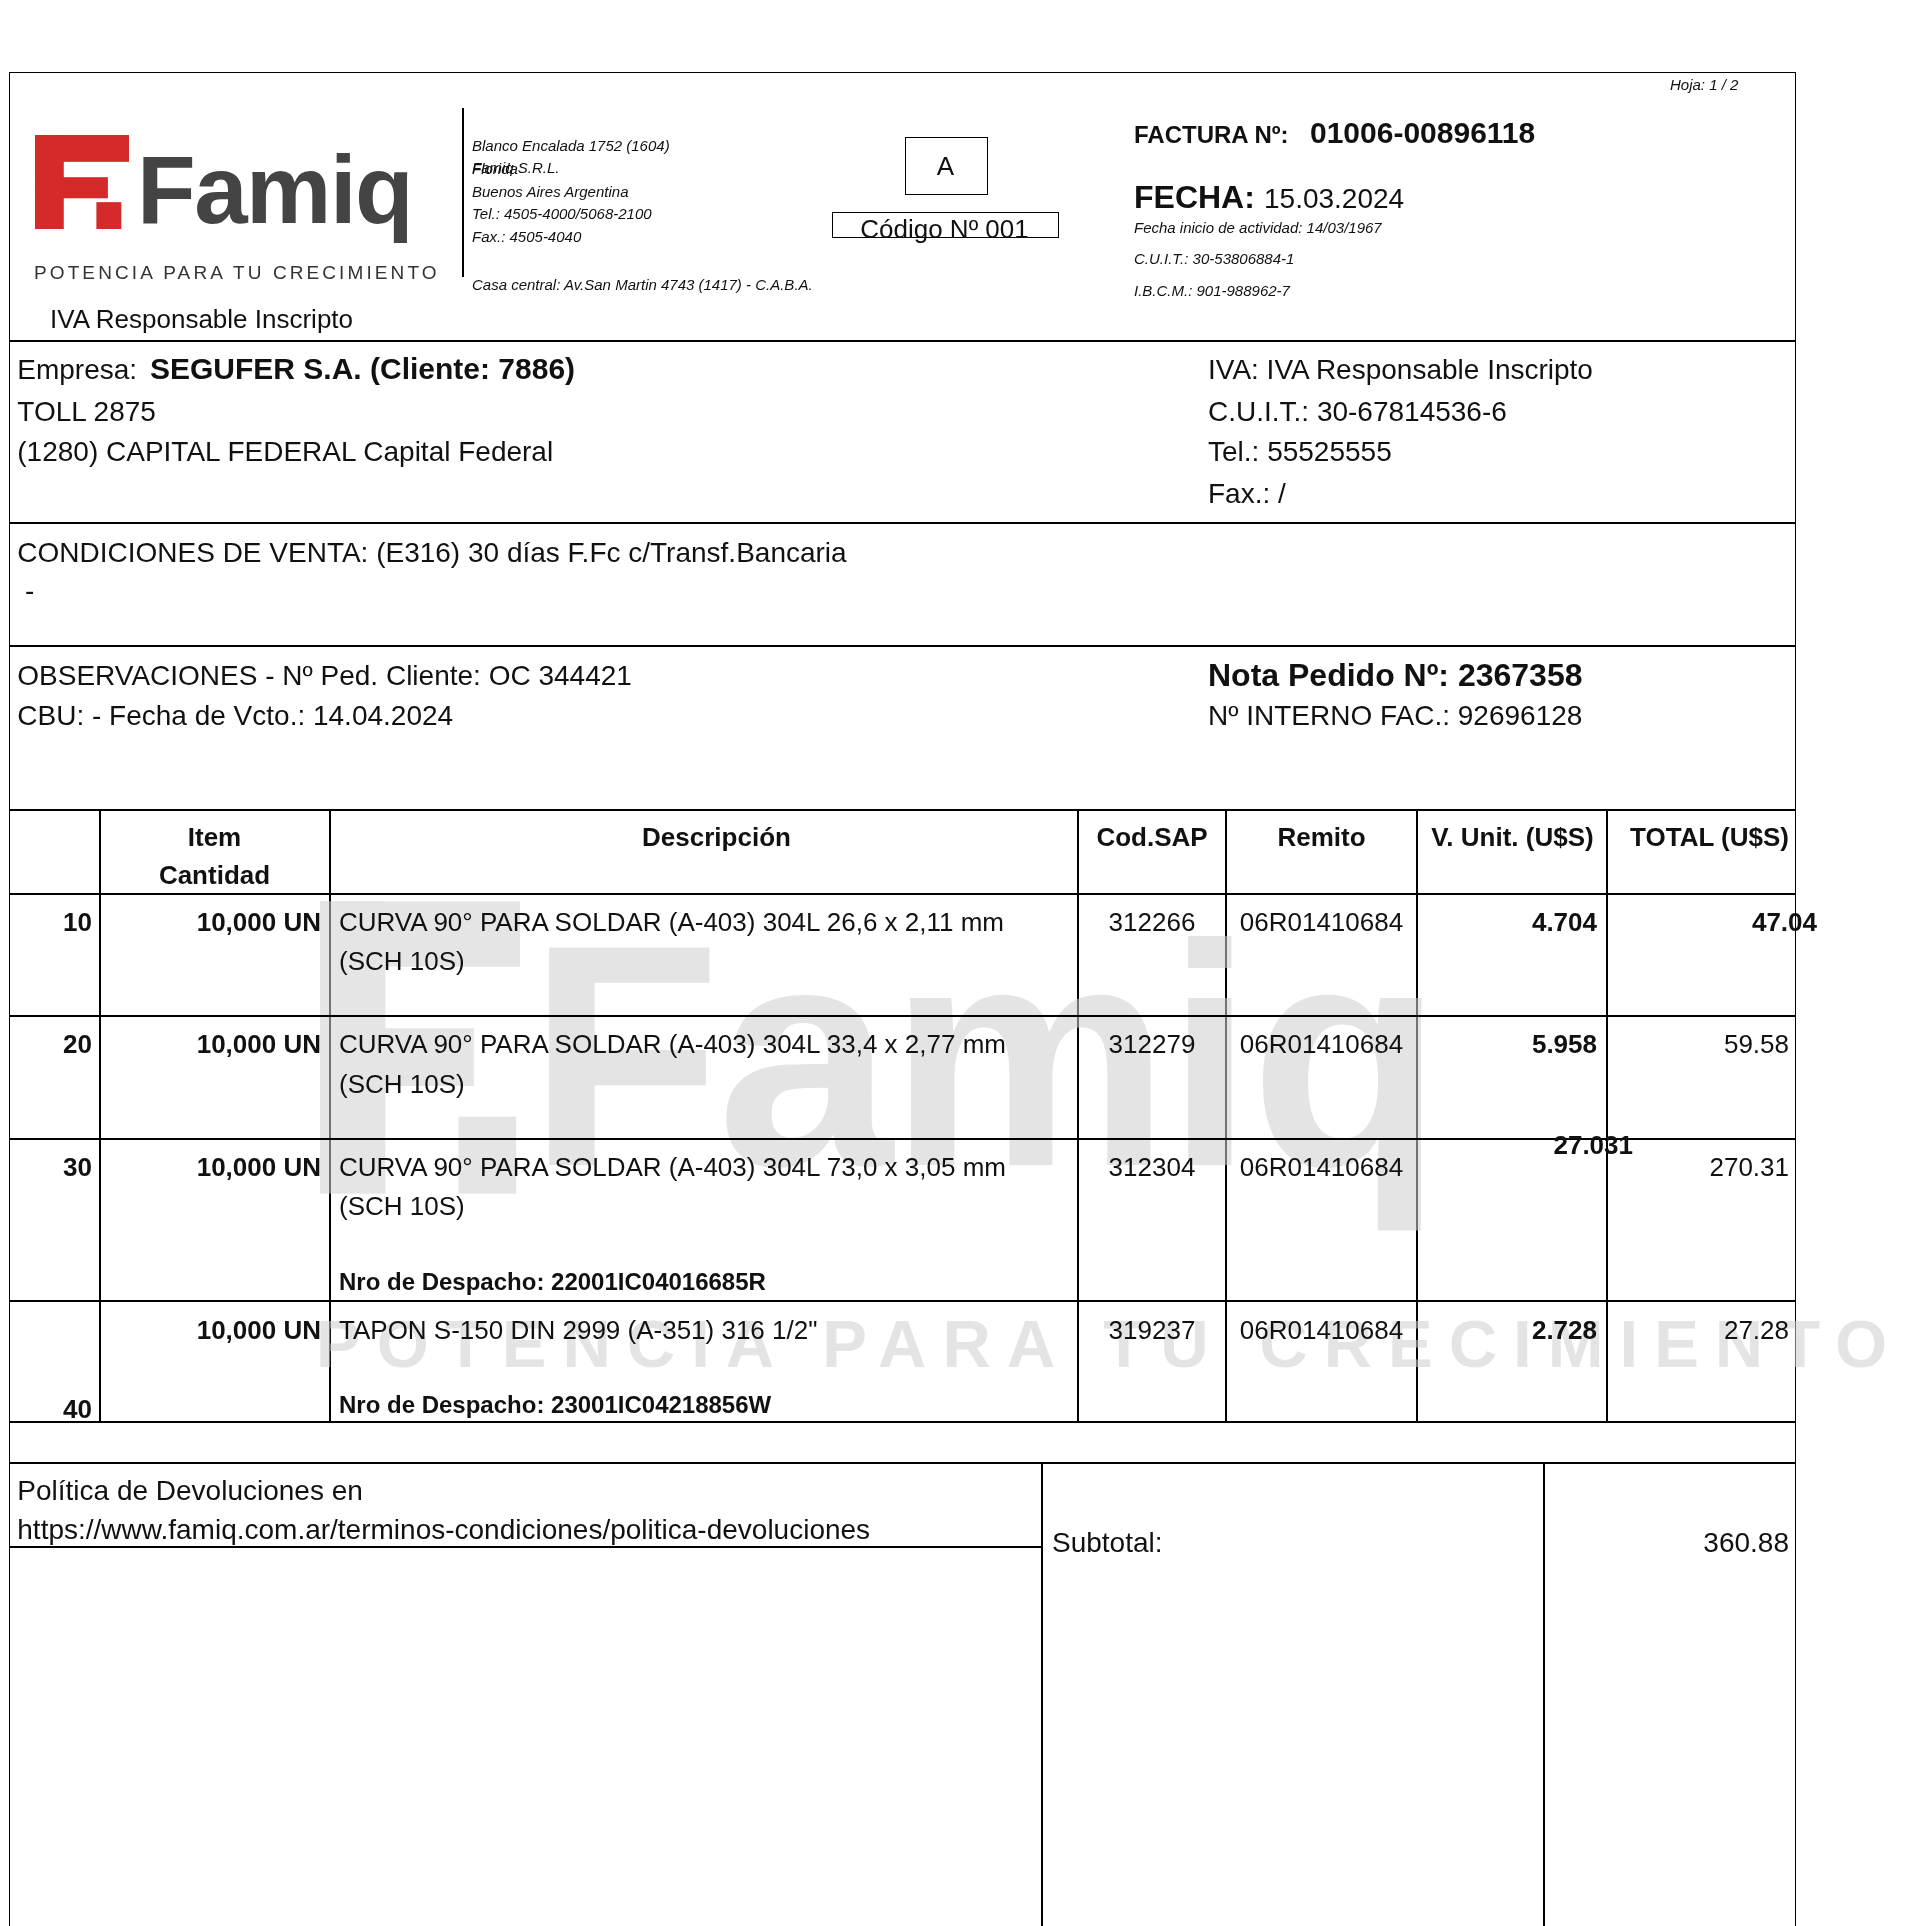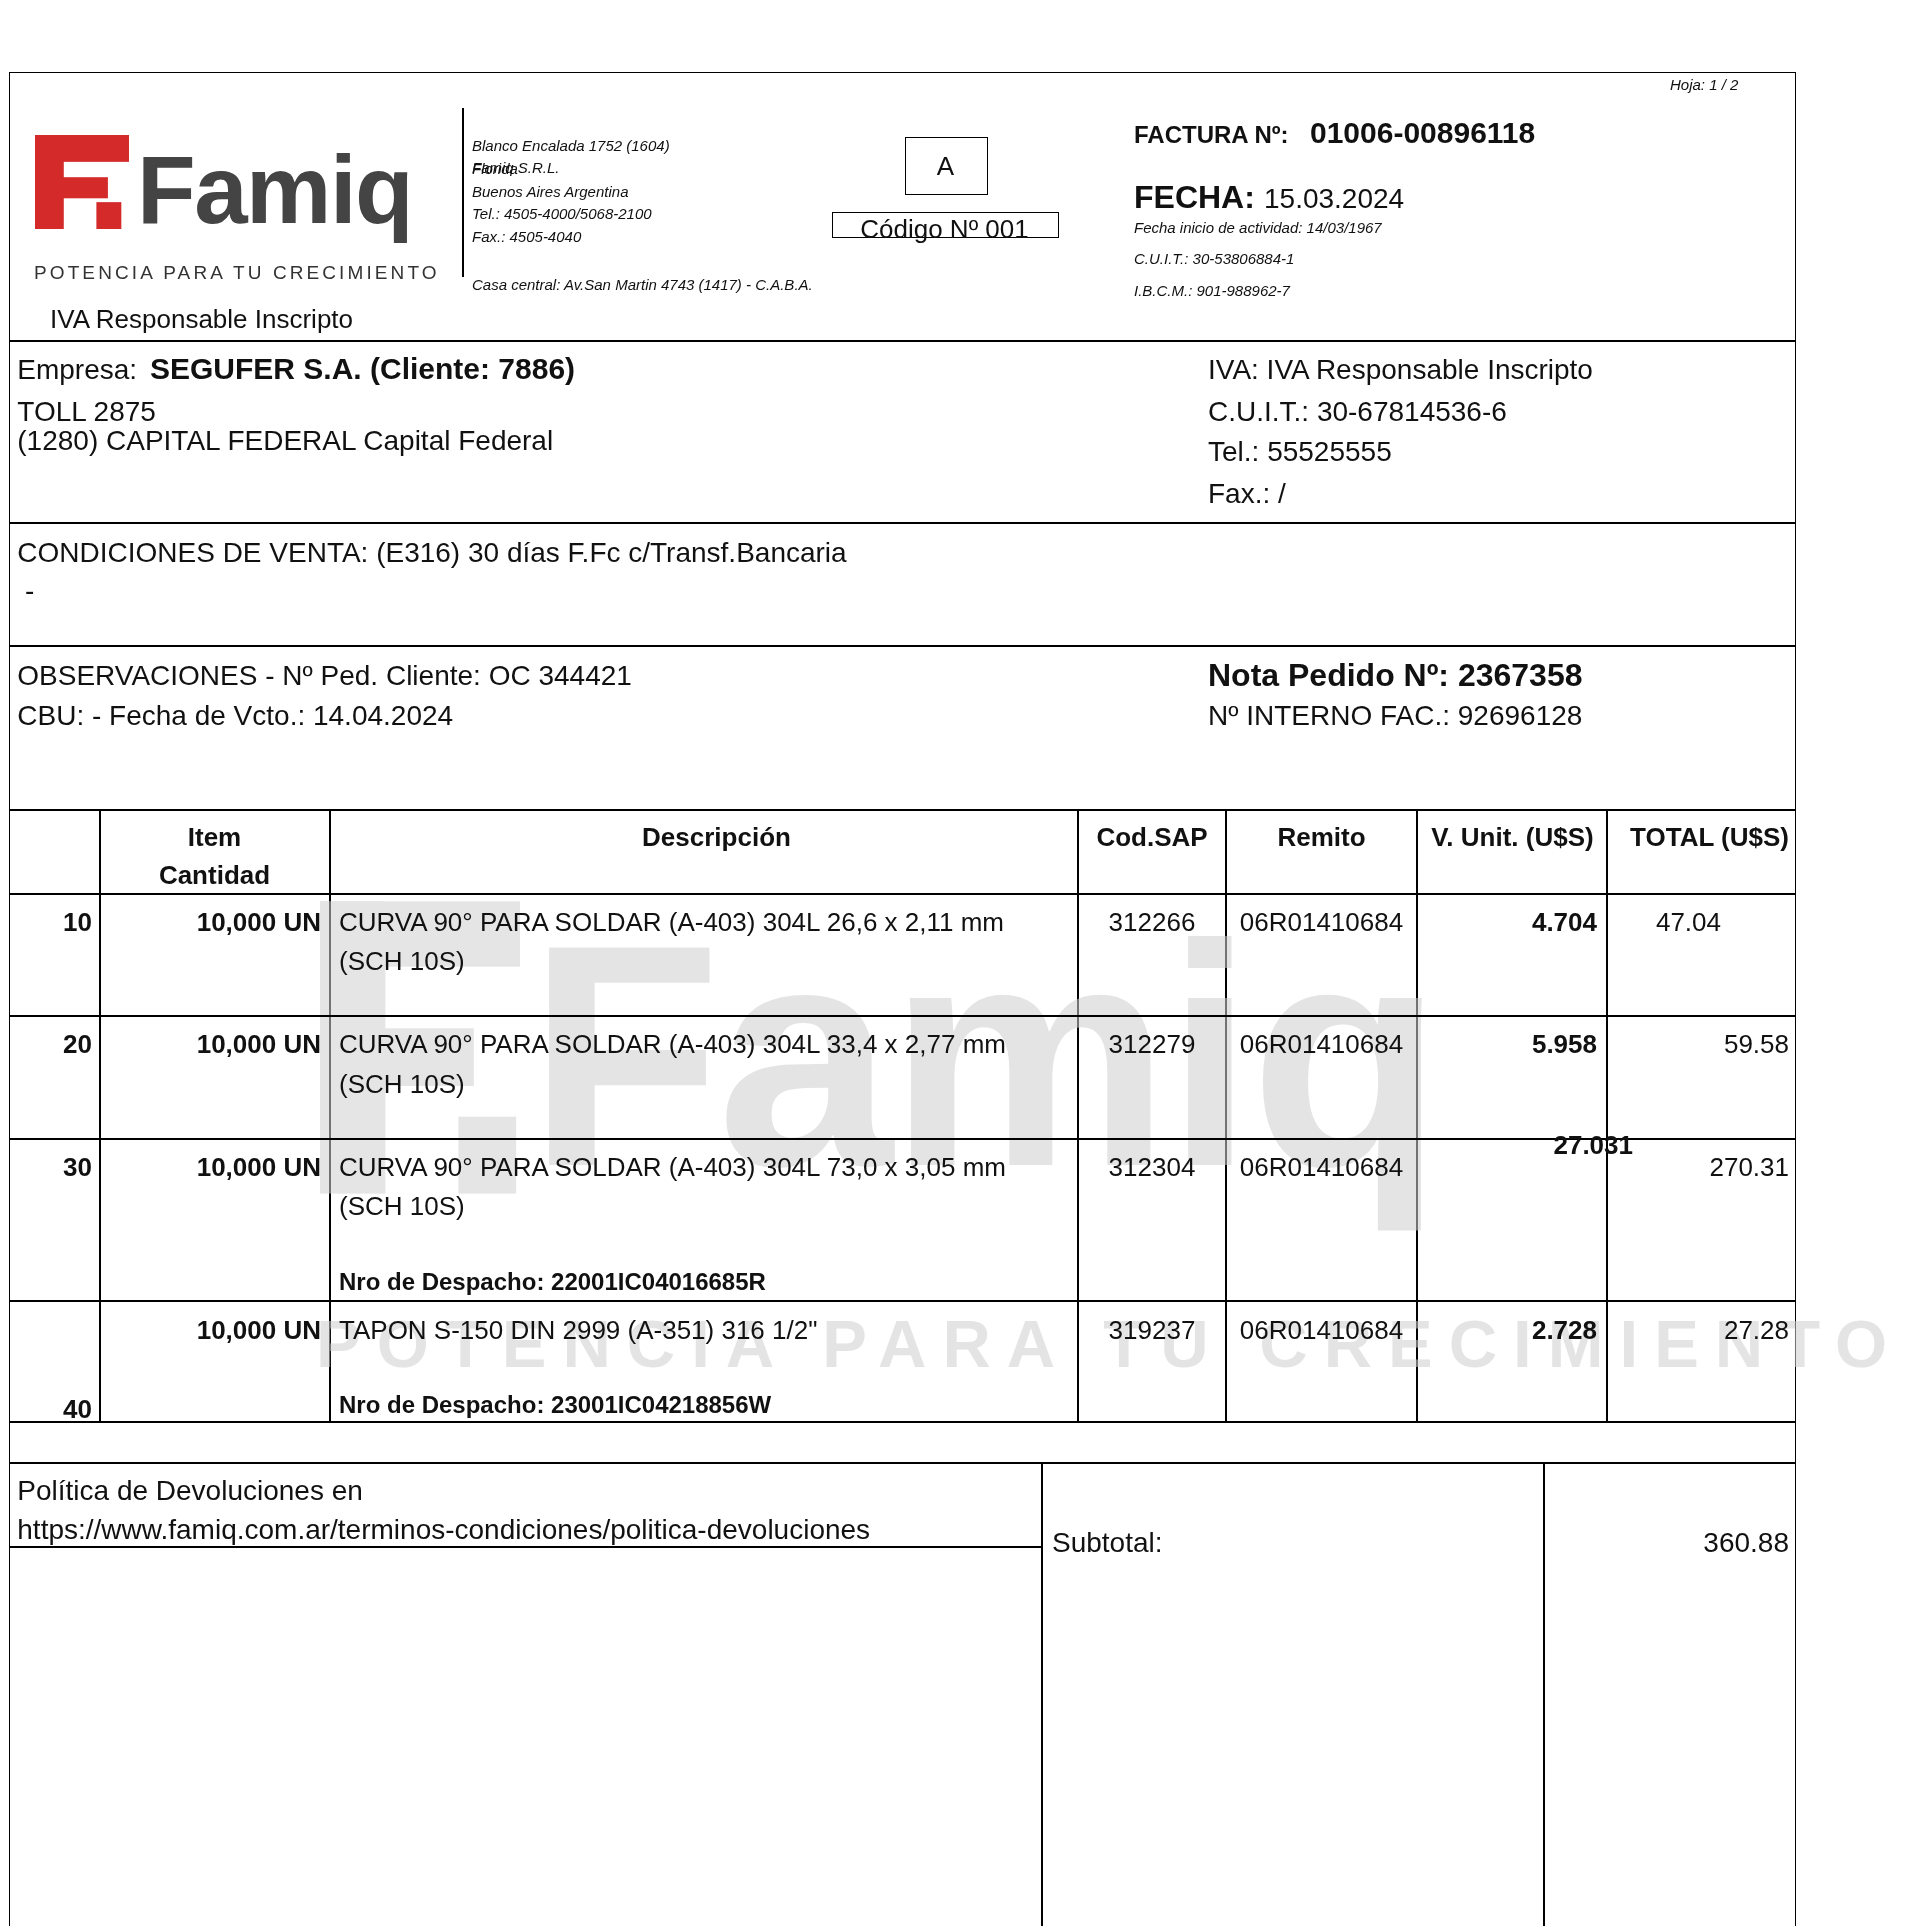--- a/index.html
+++ b/index.html
@@ -67,21 +67,21 @@
   <div class="t f60" style="left:1134px;top:251px;">C.U.I.T.: 30-53806884-1</div>
   <div class="t f60" style="left:1134px;top:283px;">I.B.C.M.: 901-988962-7</div>
 </div>
 
 <div class="hline" style="left:8.5px;top:340px;width:1787px;"></div>
 
 <div>
   <div class="t f72" style="left:17.3px;top:356px;">Empresa:</div>
   <div class="t f72 b" style="left:150px;top:354px;font-size:30px;">SEGUFER S.A. (Cliente: 7886)</div>
   <div class="t f72" style="left:17.3px;top:398px;">TOLL 2875</div>
-  <div class="t f72" style="left:17.3px;top:427px;">(1280) CAPITAL FEDERAL Capital Federal</div>
+  <div class="t f72" style="left:17.3px;top:438px;">(1280) CAPITAL FEDERAL Capital Federal</div>
   <div class="t f72" style="left:1208px;top:356px;">IVA: IVA Responsable Inscripto</div>
   <div class="t f72" style="left:1208px;top:398px;">C.U.I.T.: 30-67814536-6</div>
   <div class="t f72" style="left:1208px;top:438px;">Tel.: 55525555</div>
   <div class="t f72" style="left:1208px;top:480px;">Fax.: /</div>
 </div>
 
 <div class="hline" style="left:8.5px;top:522px;width:1787px;"></div>
 
 <div class="t f72" style="left:17.3px;top:539px;">CONDICIONES DE VENTA: (E316) 30 días F.Fc c/Transf.Bancaria</div>
 <div class="t f72" style="left:25px;top:577px;">-</div>
@@ -129,21 +129,21 @@
   </div>
 
   <div>
     <div class="t b f68 r" style="left:23px;top:909px;width:69px;">10</div>
     <div class="t b f68 r" style="left:101px;top:909px;width:220px;">10,000 UN</div>
     <div class="t f68" style="left:339px;top:909px;">CURVA 90° PARA SOLDAR (A-403) 304L  26,6 x 2,11 mm</div>
     <div class="t f68" style="left:339px;top:948px;">(SCH 10S)</div>
     <div class="t f68 c" style="left:1079px;top:909px;width:146px;">312266</div>
     <div class="t f68 c" style="left:1227px;top:909px;width:189px;">06R01410684</div>
     <div class="t b f68 r" style="left:1418px;top:909px;width:179px;">4.704</div>
-    <div class="t f68 r" style="left:1540px;top:909px;width:181px;">47.04</div>
+    <div class="t f68 r" style="left:1636px;top:909px;width:181px;font-weight:bold;">47.04</div>
   </div>
   <div class="hline" style="left:8.5px;top:1015px;width:1787px;"></div>
 
   <div>
     <div class="t b f68 r" style="left:23px;top:1031px;width:69px;">20</div>
     <div class="t b f68 r" style="left:101px;top:1031px;width:220px;">10,000 UN</div>
     <div class="t f68" style="left:339px;top:1031px;">CURVA 90° PARA SOLDAR (A-403) 304L  33,4 x 2,77 mm</div>
     <div class="t f68" style="left:339px;top:1071px;">(SCH 10S)</div>
     <div class="t f68 c" style="left:1079px;top:1031px;width:146px;">312279</div>
     <div class="t f68 c" style="left:1227px;top:1031px;width:189px;">06R01410684</div>

